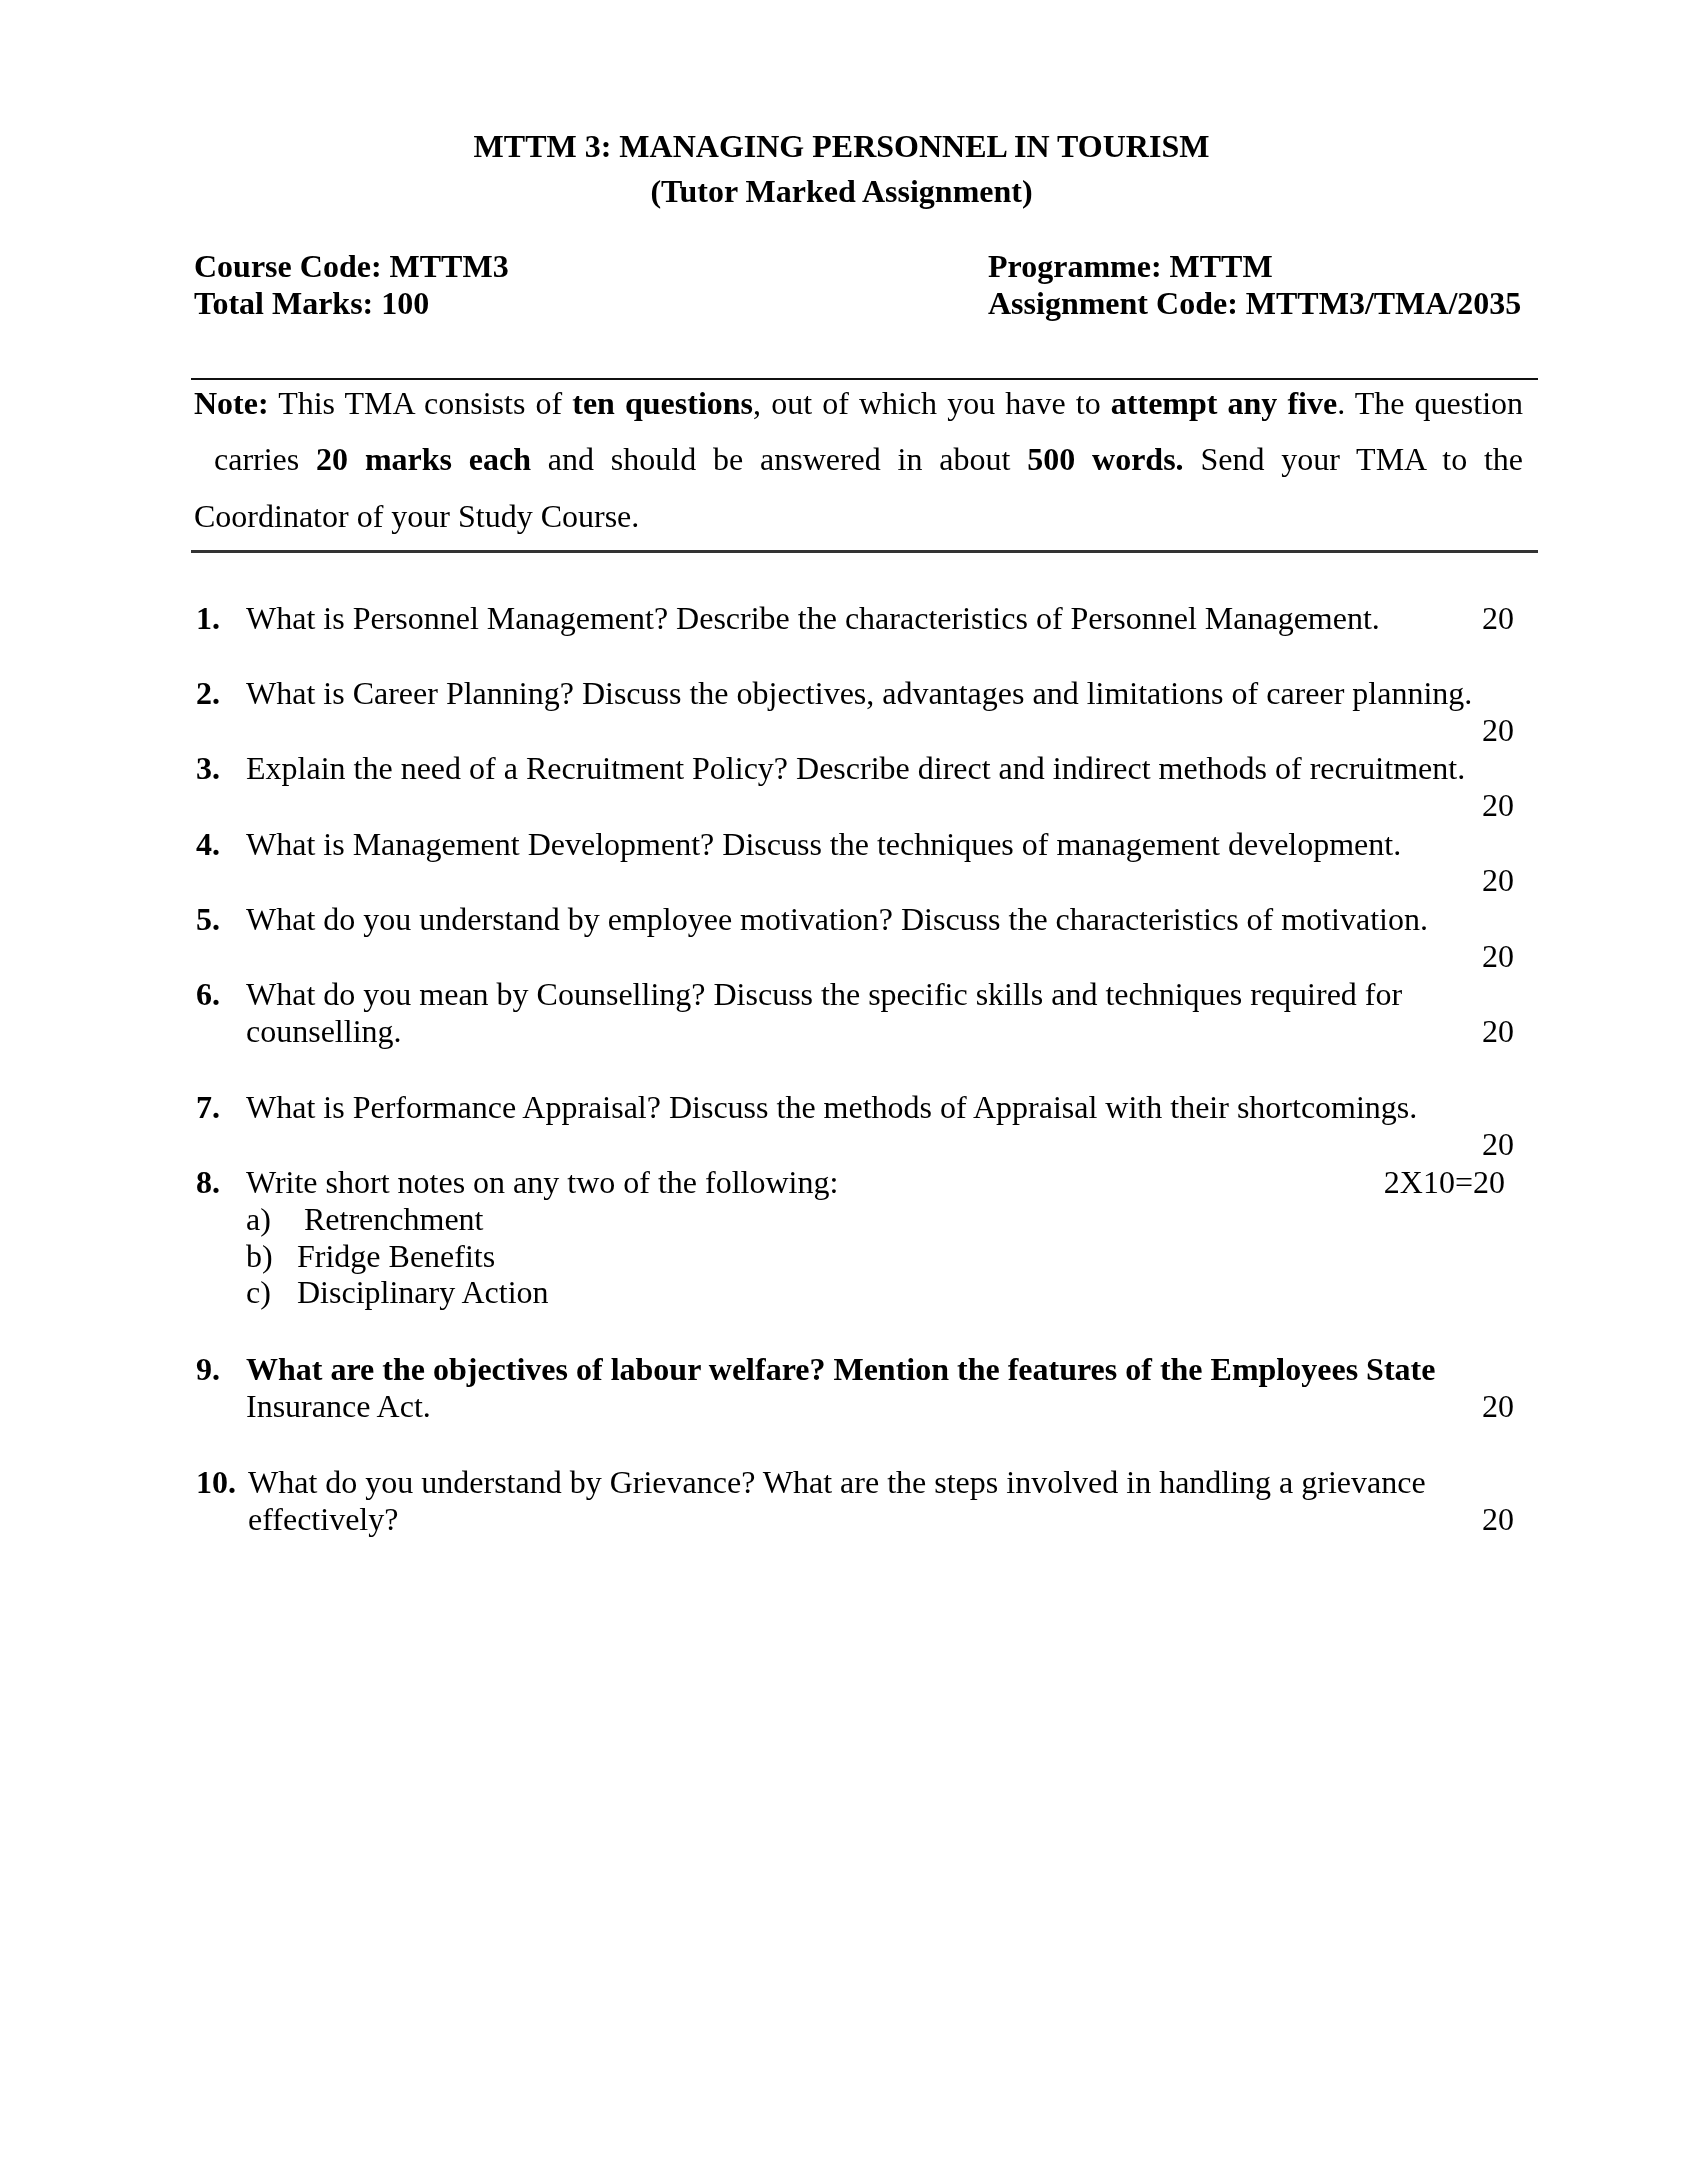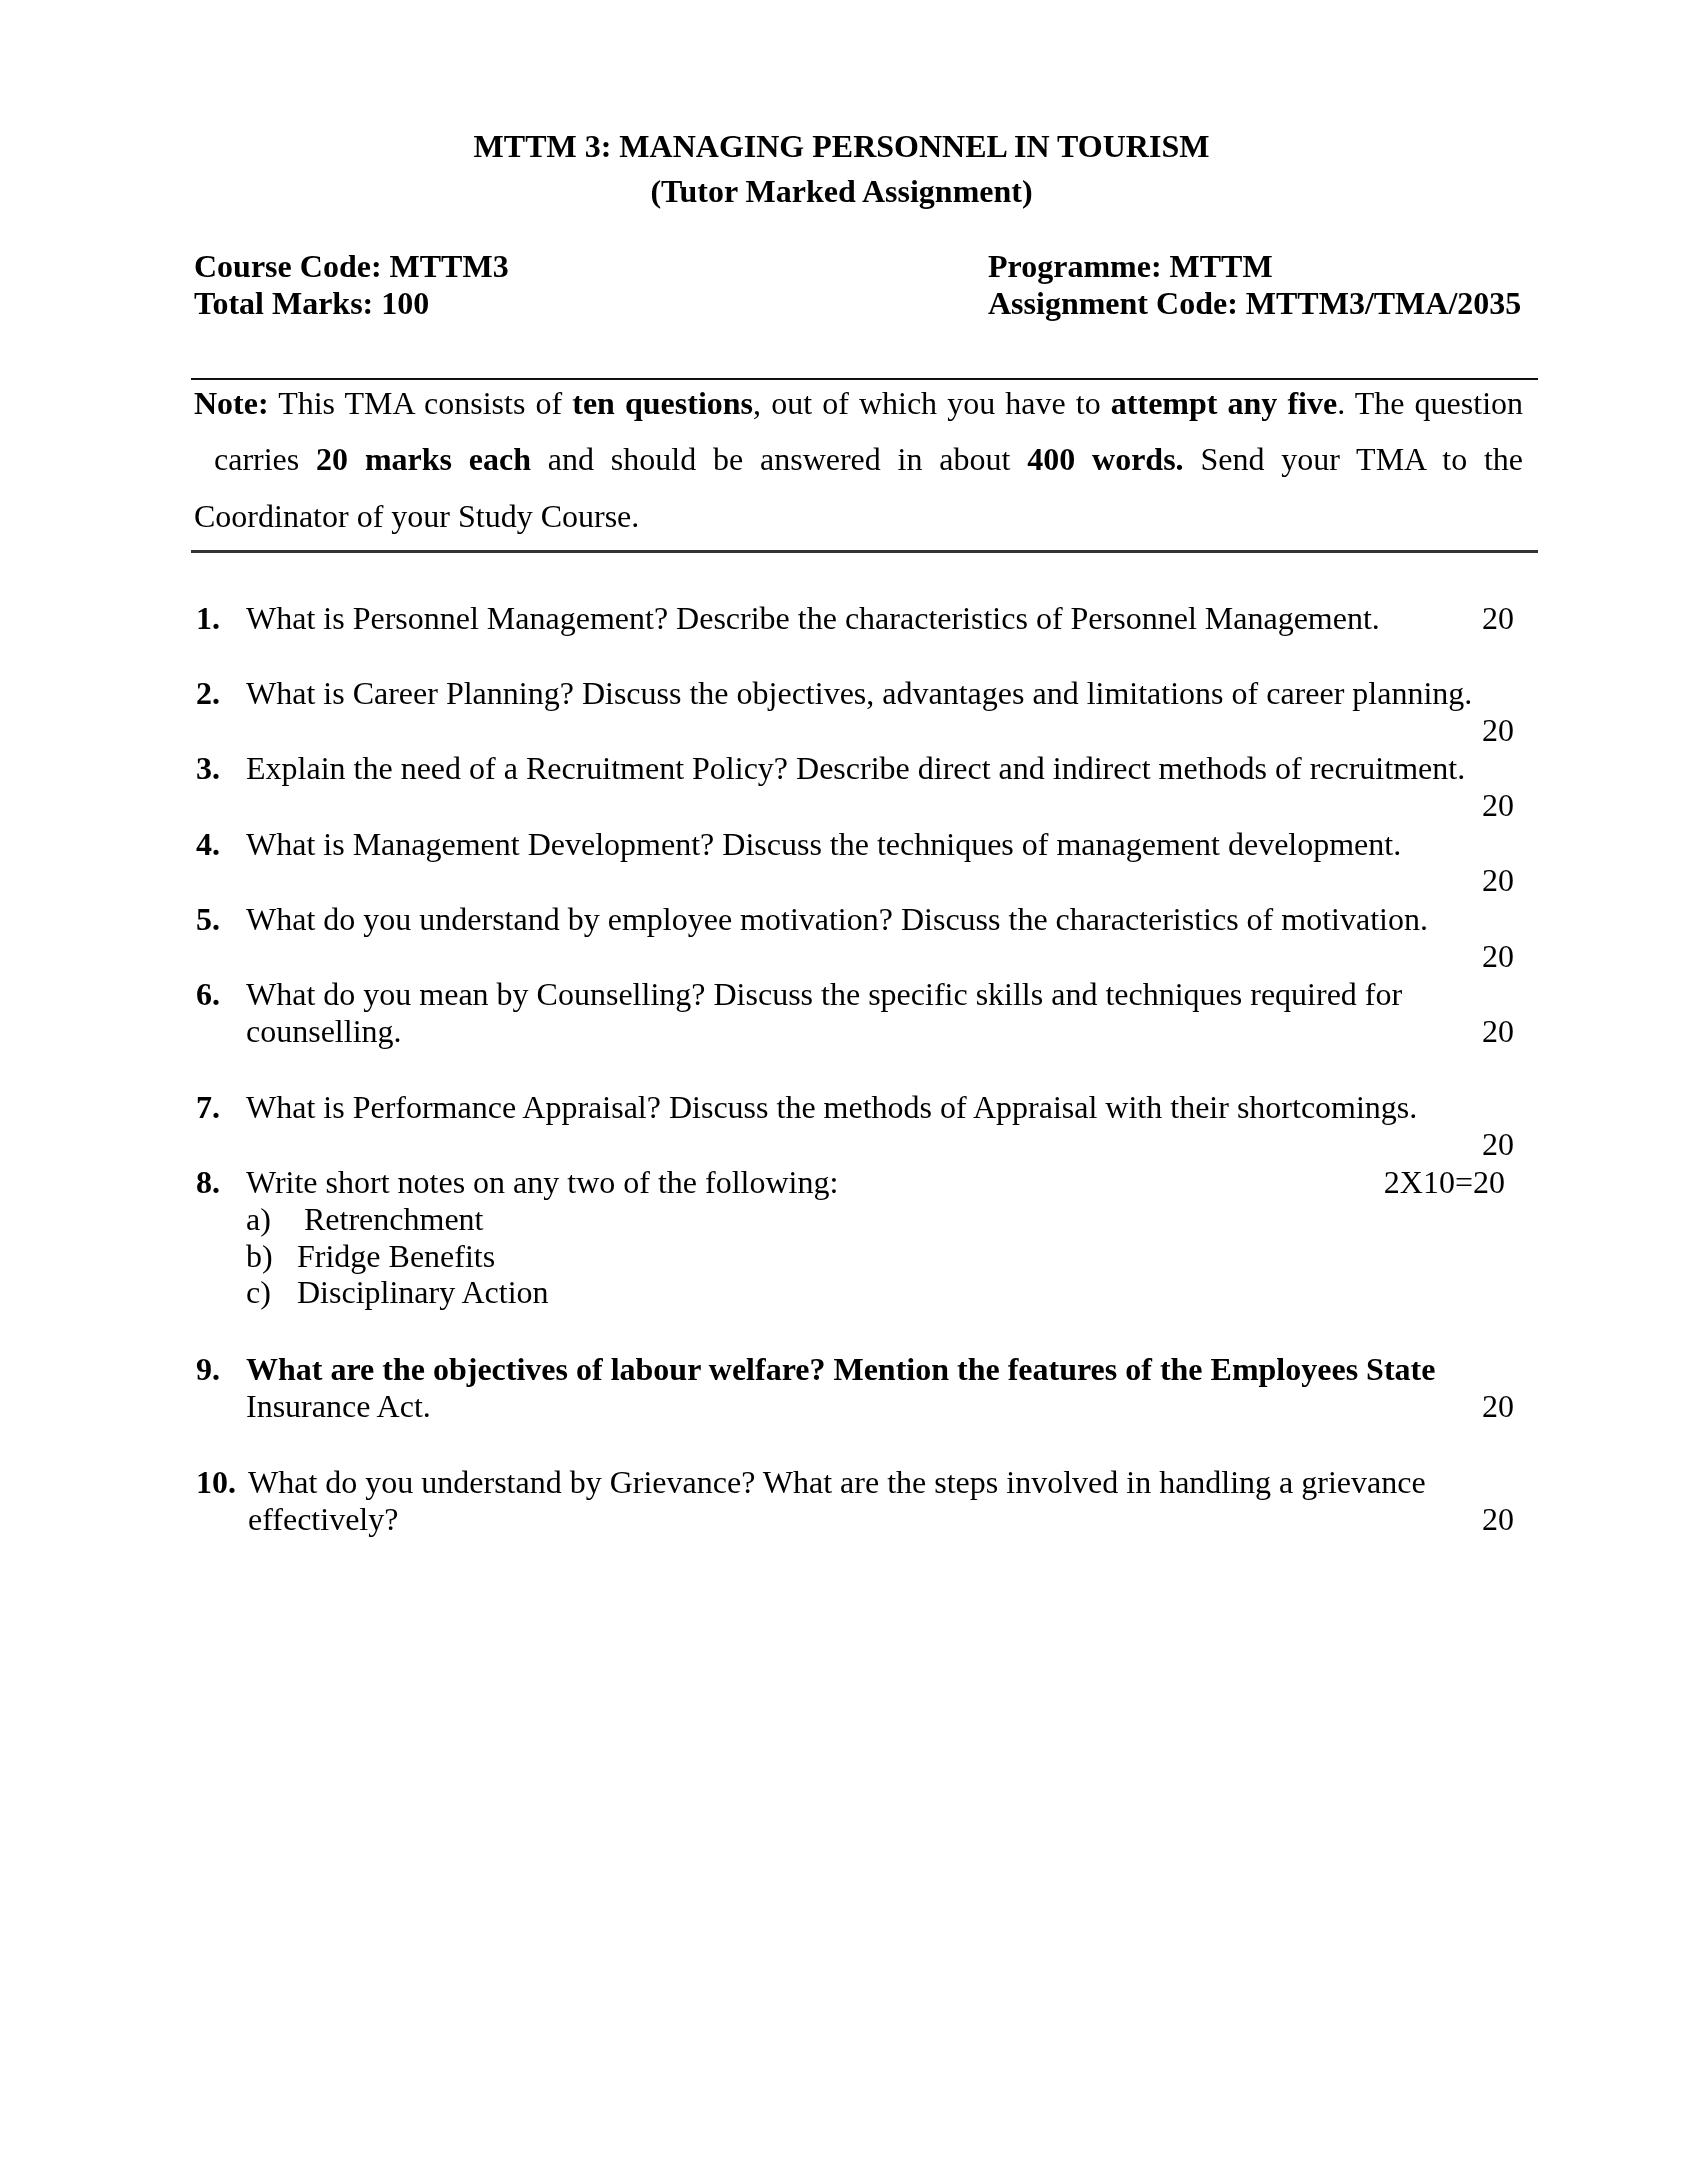--- a/index.html
+++ b/index.html
@@ -29,21 +29,21 @@
 
   <div class="ln b" style="left:194px; top:250px;">Course Code: MTTM3</div>
   <div class="ln b" style="left:194px; top:287px;">Total Marks: 100</div>
   <div class="ln b" style="left:988px; top:250px;">Programme: MTTM</div>
   <div class="ln b" style="left:988px; top:287px;">Assignment Code: MTTM3/TMA/2035</div>
 
   <div class="rule" style="top:378px; height:2px;"></div>
 
   <div class="note" style="top:387px;"><b style="white-space: pre;">Note:</b><span style="white-space: pre;"> This TMA consists of </span><b style="white-space: pre;">ten questions</b><span style="white-space: pre;">, out of which you have to </span><b style="white-space: pre;">attempt any five</b><span style="white-space: pre;">. The question</span></div>
 
-  <div class="note" style="top:443px;"><span style="white-space: pre; margin-left: 20px;">carries </span><b style="white-space: pre;">20 marks each</b><span style="white-space: pre;"> and should be answered in about </span><b style="white-space: pre;">400 words.</b><span style="white-space: pre;"> Send your TMA to the</span></div>
+  <div class="note" style="top:443px;"><span style="white-space: pre; margin-left: 20px;">carries </span><b style="white-space: pre;">20 marks each</b><span style="white-space: pre;"> and should be answered in about </span><b style="white-space: pre;">500 words.</b><span style="white-space: pre;"> Send your TMA to the</span></div>
 
   <div class="note last" style="top:500px;">Coordinator of your Study Course.</div>
 
   <div class="rule" style="top:550px; height:3px; background:#333;"></div>
 
   <div>
     <div class="num" style="top:600px;">1.</div>
     <div class="qtext" style="top:600px;">What is Personnel Management? Describe the characteristics of Personnel Management.</div>
     <div class="mark" style="top:600px;">20</div>
   </div>

